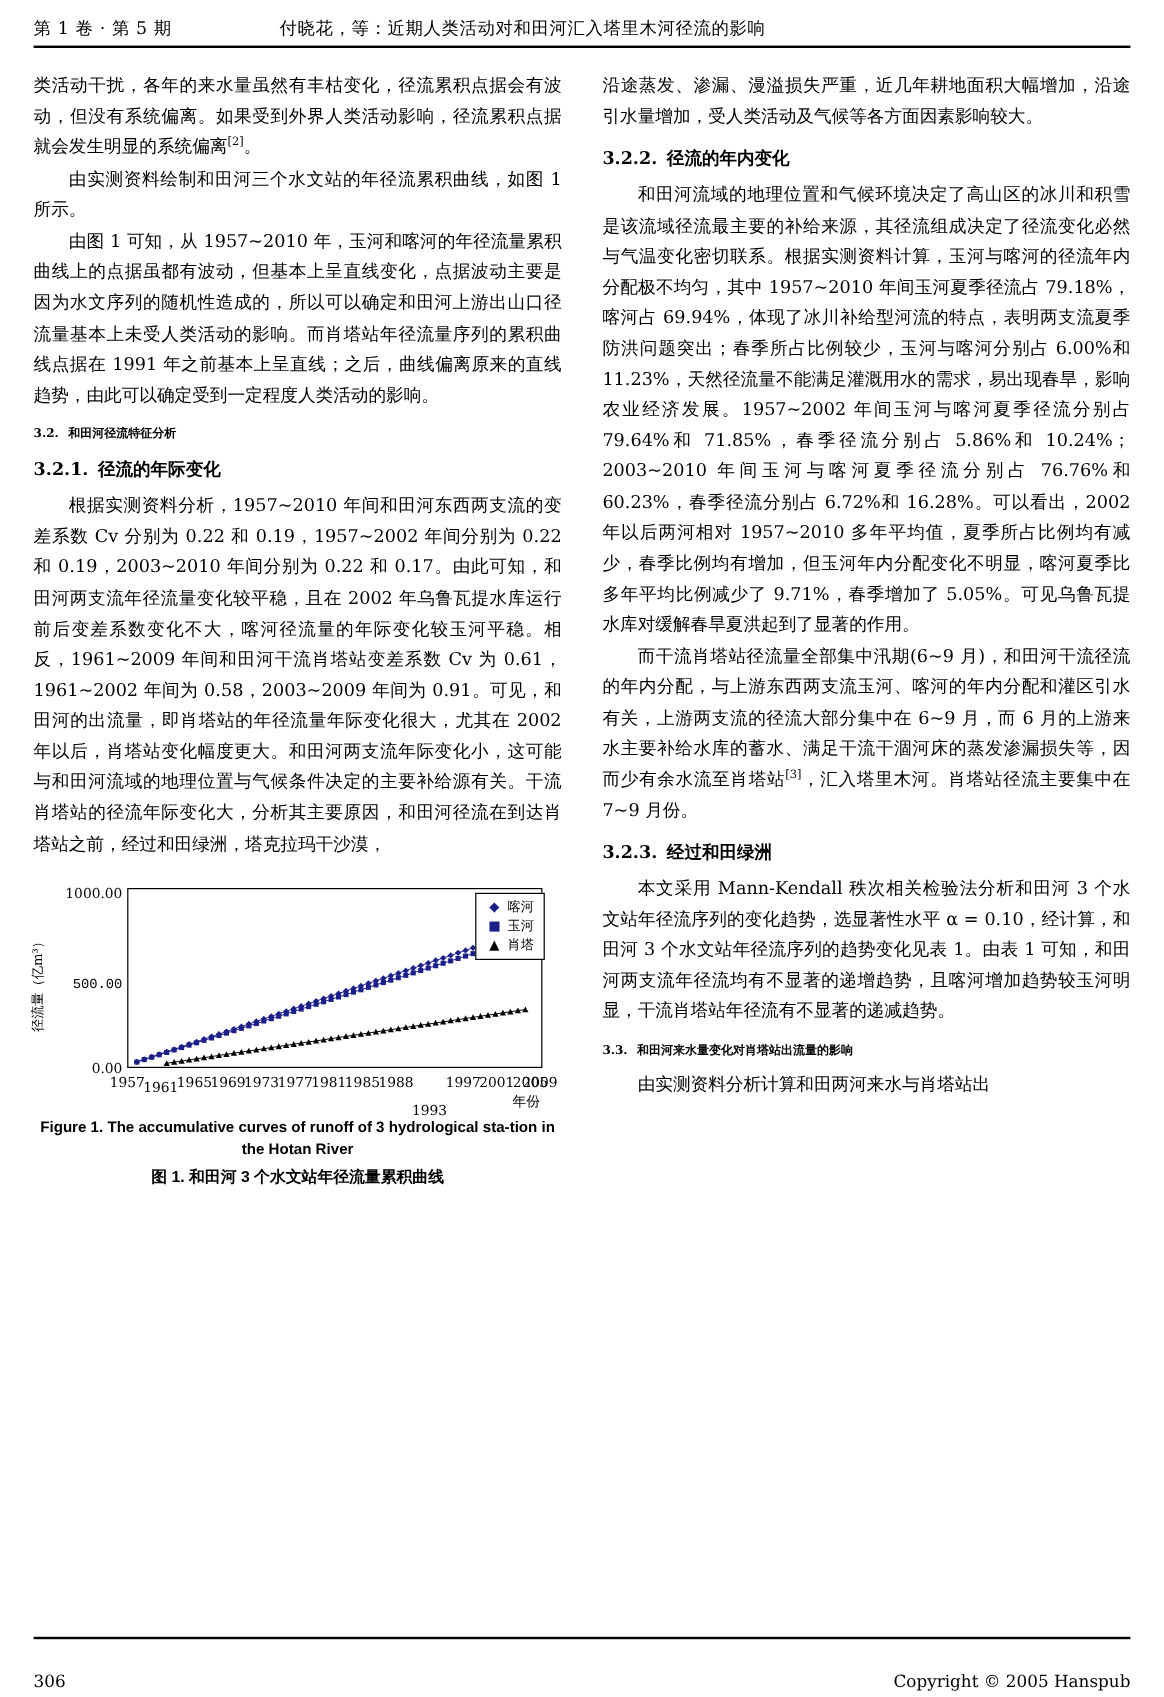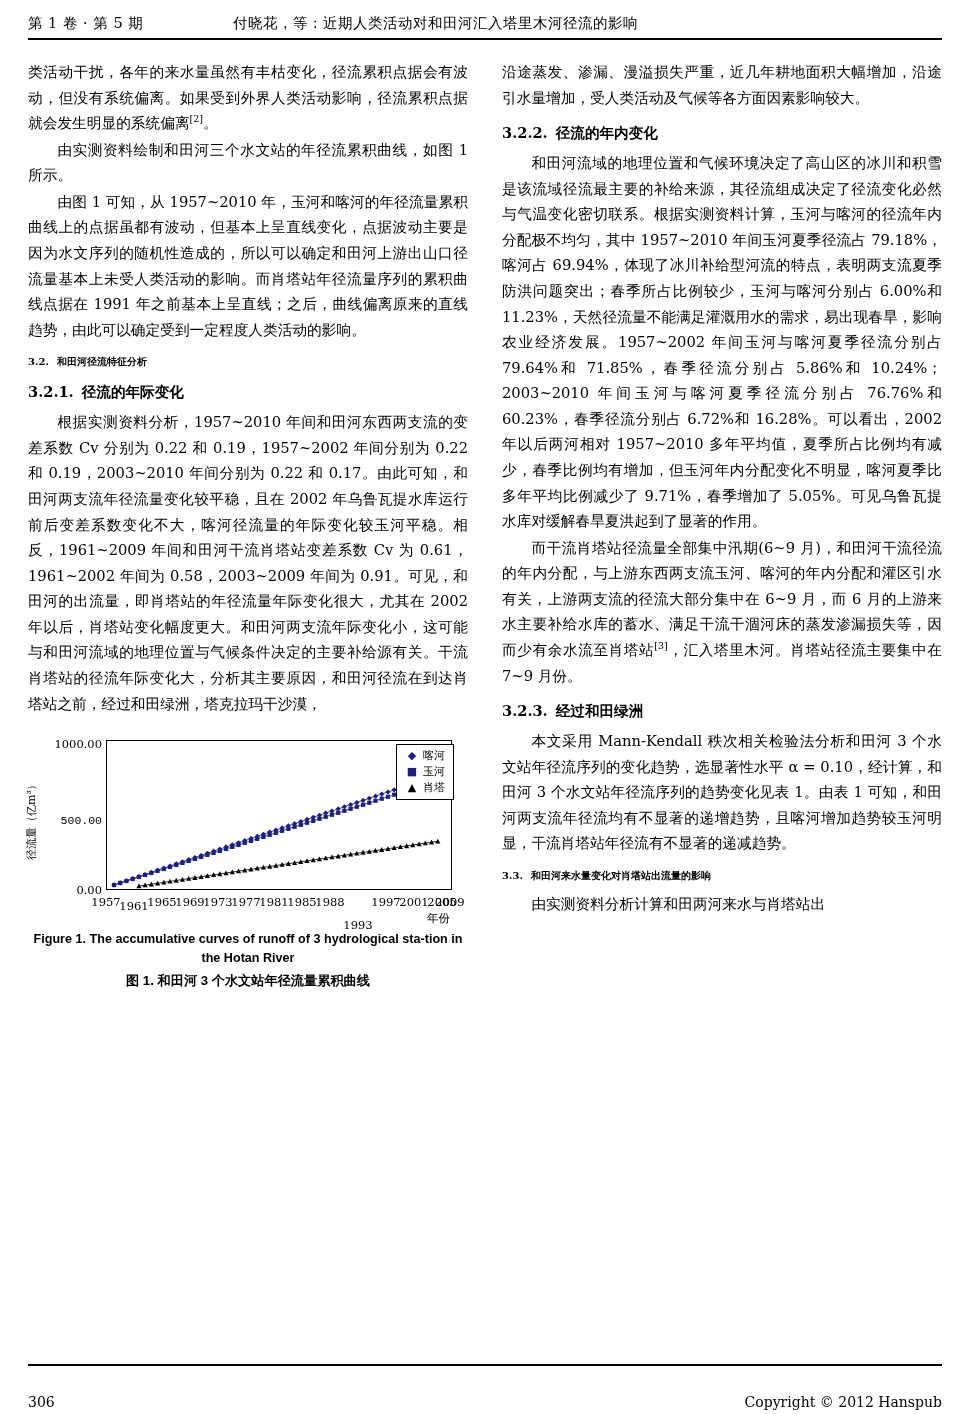--- a/index.html
+++ b/index.html
@@ -439,16 +439,16 @@
     <h2 class="sec">
       <span class="num">3.3.</span><span>和田河来水量变化对肖塔站出流量的影响</span>
     </h2>
 
     <p class="body">由实测资料分析计算和田两河来水与肖塔站出</p>
   </div>
 
   <div class="rule-bottom"></div>
   <div class="footer">
     <span class="pageno">306</span>
-    <span class="copy">Copyright © 2012 Hanspub</span>
+    <span class="copy">Copyright © 2005 Hanspub</span>
   </div>
 
 </div>
 
 </body></html>

